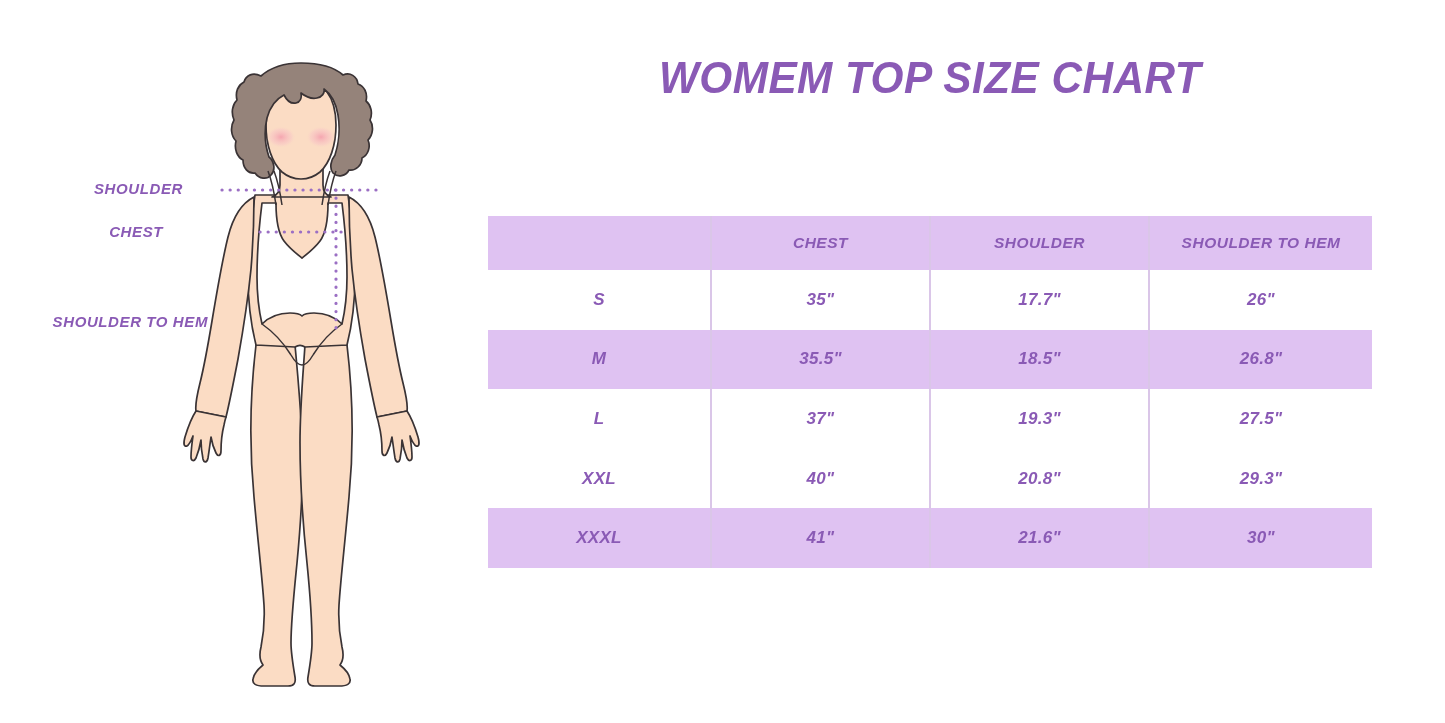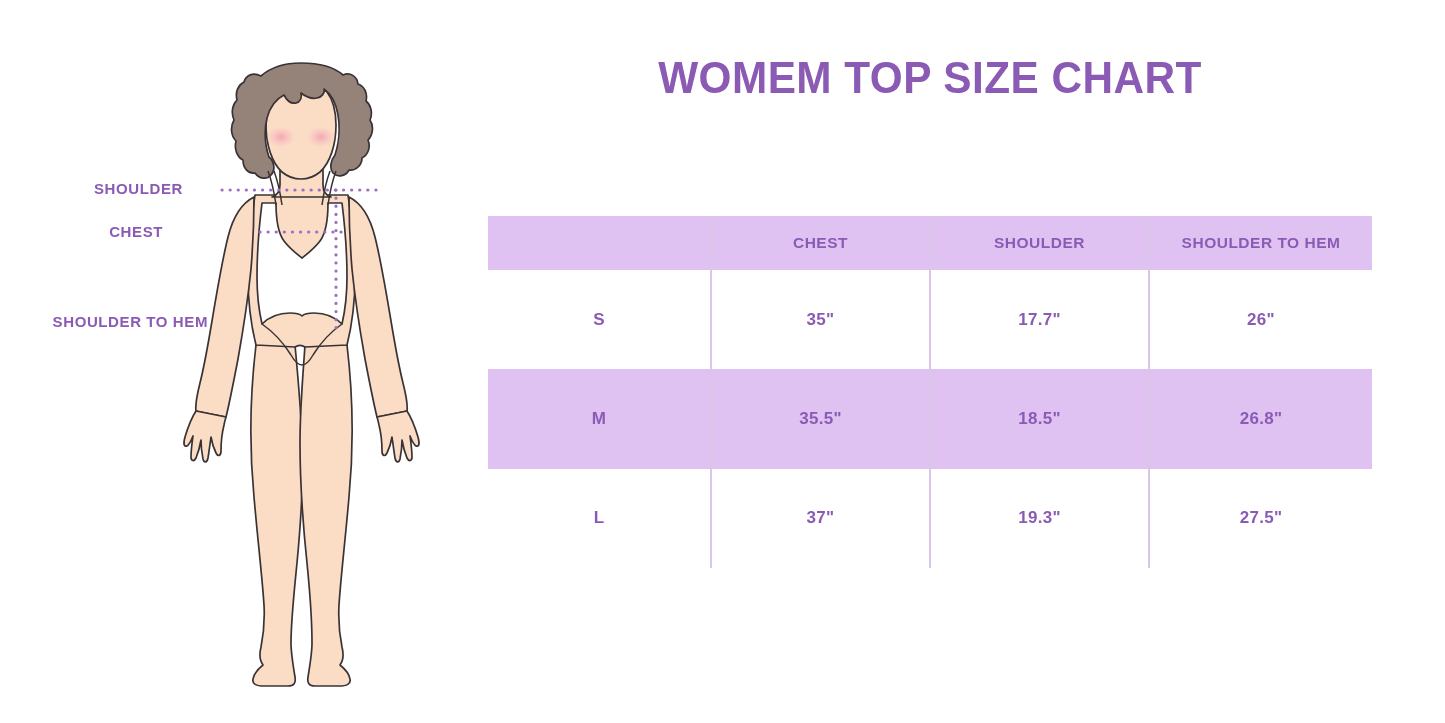--- a/index.html
+++ b/index.html
@@ -14,20 +14,21 @@
     overflow: hidden;
     font-family: "Liberation Sans", sans-serif;
     position: relative;
   }
 
   #page {
     position: relative;
     width: 1445px;
     height: 723px;
     background: #ffffff;
+    font-style: italic;
   }
 
   
   #chart-title {
     position: absolute;
     left: 488px;
     top: 52px;
     width: 884px;
     text-align: center;
     font-family: "Liberation Sans", sans-serif;
@@ -364,20 +365,32 @@
           <td>35.5"</td>
           <td>18.5"</td>
           <td>26.8"</td>
         </tr>
         <tr class="row-odd">
           <td>L</td>
           <td>37"</td>
           <td>19.3"</td>
           <td>27.5"</td>
         </tr>
+        <tr class="row-odd">
+          <td>XXL</td>
+          <td>40"</td>
+          <td>20.8"</td>
+          <td>29.3"</td>
+        </tr>
+        <tr class="row-even">
+          <td>XXXL</td>
+          <td>41"</td>
+          <td>21.6"</td>
+          <td>30"</td>
+        </tr>
       </tbody>
     </table>
 
     <div class="col-divider" id="div-1"></div>
     <div class="col-divider" id="div-2"></div>
     <div class="col-divider" id="div-3"></div>
   </div>
 
 </div>
 

